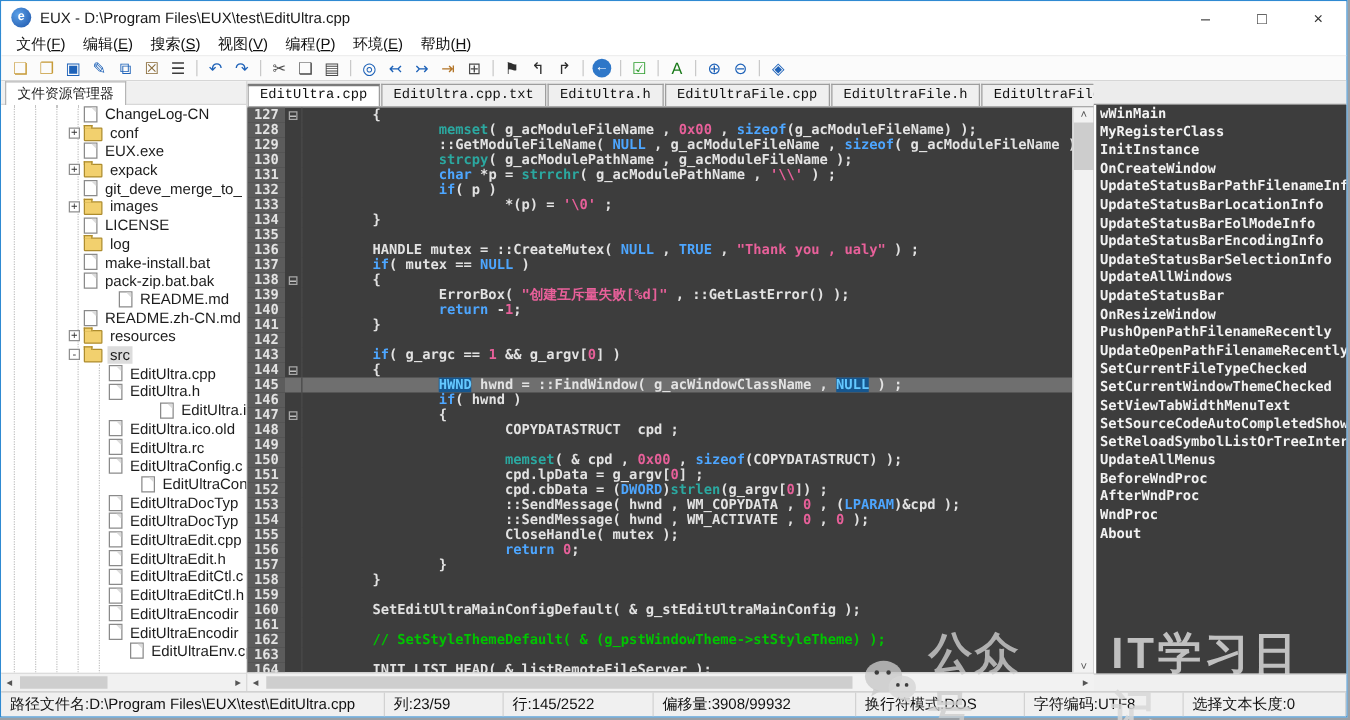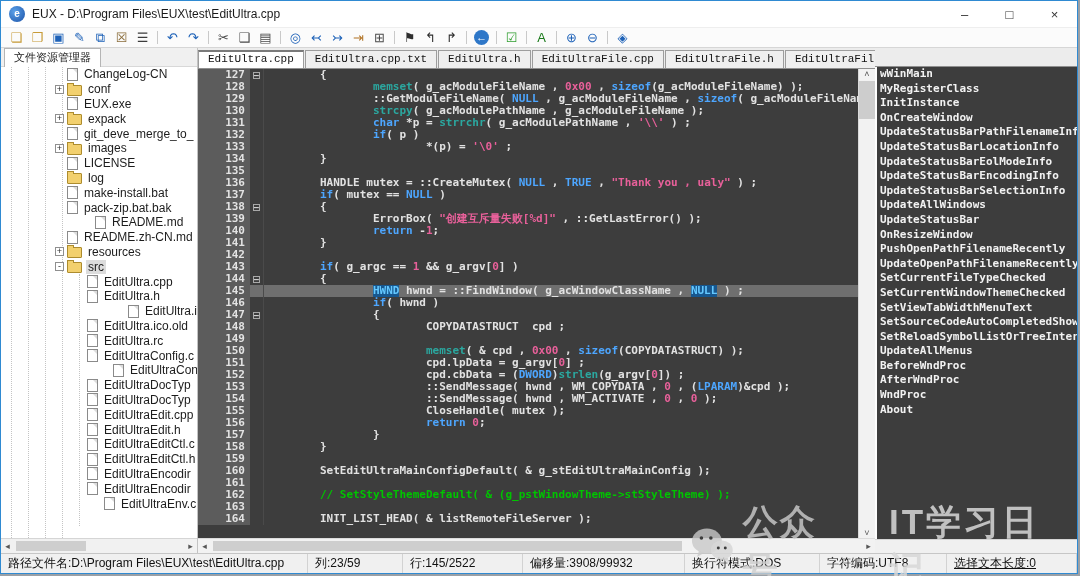--- a/index.html
+++ b/index.html
@@ -40,21 +40,21 @@
   .lp-scroll .thumb{height:10px;background:#cecece;width:70px;margin:0 2px;}
   .sarrow{width:13px;text-align:center;flex:none;}
   
   .center{flex:1;display:flex;flex-direction:column;min-width:0;min-height:0;}
   .tabrow{height:20px;flex:none;background:#ececec;display:flex;align-items:flex-end;font-family:"Liberation Mono",monospace;font-size:11px;color:#111;border-bottom:1px solid #8f8f8f;overflow:hidden;}
   .tab{padding:2px 9px 3px;border:1px solid #9d9d9d;border-bottom:none;background:#efefef;margin-right:1px;white-space:nowrap;flex:none;}
   .tab.active{background:#fff;border-top:2px solid #7a7a7a;padding-top:1px;}
   .editor-wrap{flex:1;display:flex;min-height:0;}
   .editor{flex:1;background:#3d3d3d;overflow:hidden;font-family:"DejaVu Sans Mono",monospace;font-size:11px;font-weight:bold;min-width:0;}
   .code-row{height:12px;line-height:12px;display:flex;white-space:pre;}
-  .gut{width:52px;flex:none;background:#5c5c5c;color:#e3e3e3;text-align:right;padding-right:5px;box-sizing:border-box;}
+  .gut{width:30px;flex:none;background:#5c5c5c;color:#e3e3e3;text-align:right;padding-right:5px;box-sizing:border-box;}
   .fold{width:13px;flex:none;display:flex;align-items:center;justify-content:center;}
   .fbox{width:7px;height:7px;border:1px solid #a8a8a8;color:#d8d8d8;font-size:8px;line-height:5px;text-align:center;box-sizing:border-box;background:#3d3d3d;}
   .codetxt{flex:1;color:#e2e2e2;border-left:1px solid #4a4a4a;padding-left:3px;overflow:hidden;}
   .code-row.cur .fold,.code-row.cur .codetxt{background:#6f6f6f;}
   .tk-k{color:#4da6ff;}
   .tk-f{color:#2ba8a0;}
   .tk-s{color:#e8609a;}
   .tk-c{color:#00c400;}
   .tk-kl{color:#64c8ff;background:#17578f;}
   .vscroll{width:16px;flex:none;background:#f2f2f2;display:flex;flex-direction:column;align-items:center;font-size:9px;color:#555;border-left:1px solid #dadada;}
@@ -86,20 +86,29 @@
   <div class="titlebar">
     <span class="appicon">e</span>
     <span class="title-text">EUX - D:\Program Files\EUX\test\EditUltra.cpp</span>
     <span class="wincontrols">
       <span class="winbtn">–</span>
       <span class="winbtn">□</span>
       <span class="winbtn">×</span>
     </span>
   </div>
 
+  <div class="menubar" id="menubar">
+      <span class="menu-item">文件(<u>F</u>)</span>
+      <span class="menu-item">编辑(<u>E</u>)</span>
+      <span class="menu-item">搜索(<u>S</u>)</span>
+      <span class="menu-item">视图(<u>V</u>)</span>
+      <span class="menu-item">编程(<u>P</u>)</span>
+      <span class="menu-item">环境(<u>E</u>)</span>
+      <span class="menu-item">帮助(<u>H</u>)</span>
+    </div>
 
   <div class="toolbar" id="toolbar">
       <span class="tbtn" style="color: rgb(199, 155, 56);">❏</span>
       <span class="tbtn" style="color: rgb(199, 155, 56);">❐</span>
       <span class="tbtn" style="color: rgb(30, 98, 184);">▣</span>
       <span class="tbtn" style="color: rgb(30, 98, 184);">✎</span>
       <span class="tbtn" style="color: rgb(30, 98, 184);">⧉</span>
       <span class="tbtn" style="color: rgb(138, 109, 59);">☒</span>
       <span class="tbtn" style="color: rgb(60, 60, 60);">☰</span>
       <div class="tsep"></div>
@@ -402,21 +411,21 @@
 
   </div>
 
   <div class="statusbar" id="statusbar">
       <div class="seg grow">路径文件名:D:\Program Files\EUX\test\EditUltra.cpp</div>
       <div class="seg" style="width: 80px;">列:23/59</div>
       <div class="seg" style="width: 105px;">行:145/2522</div>
       <div class="seg" style="width: 147px;">偏移量:3908/99932</div>
       <div class="seg" style="width: 120px;">换行符模式:DOS</div>
       <div class="seg" style="width: 112px;">字符编码:UTF8</div>
-      <div class="seg" style="width: 115px; text-decoration: underline;">选择文本长度:0</div>
+      <div class="seg" style="width: 115px;">选择文本长度:0</div>
     </div>
 
   <div class="wm">
     <span class="wm-badge">
       <svg width="46" height="40" viewBox="0 0 46 40">
         <ellipse cx="18" cy="15" rx="15" ry="12.5" fill="rgba(200,200,200,0.8)"></ellipse>
         <circle cx="12.5" cy="12" r="1.8" fill="#3d3d3d"></circle>
         <circle cx="22" cy="12" r="1.8" fill="#3d3d3d"></circle>
         <path d="M10 25 L8 31 L15 27 Z" fill="rgba(200,200,200,0.8)"></path>
         <ellipse cx="33" cy="24" rx="11" ry="9.5" fill="rgba(215,215,215,0.85)"></ellipse>

